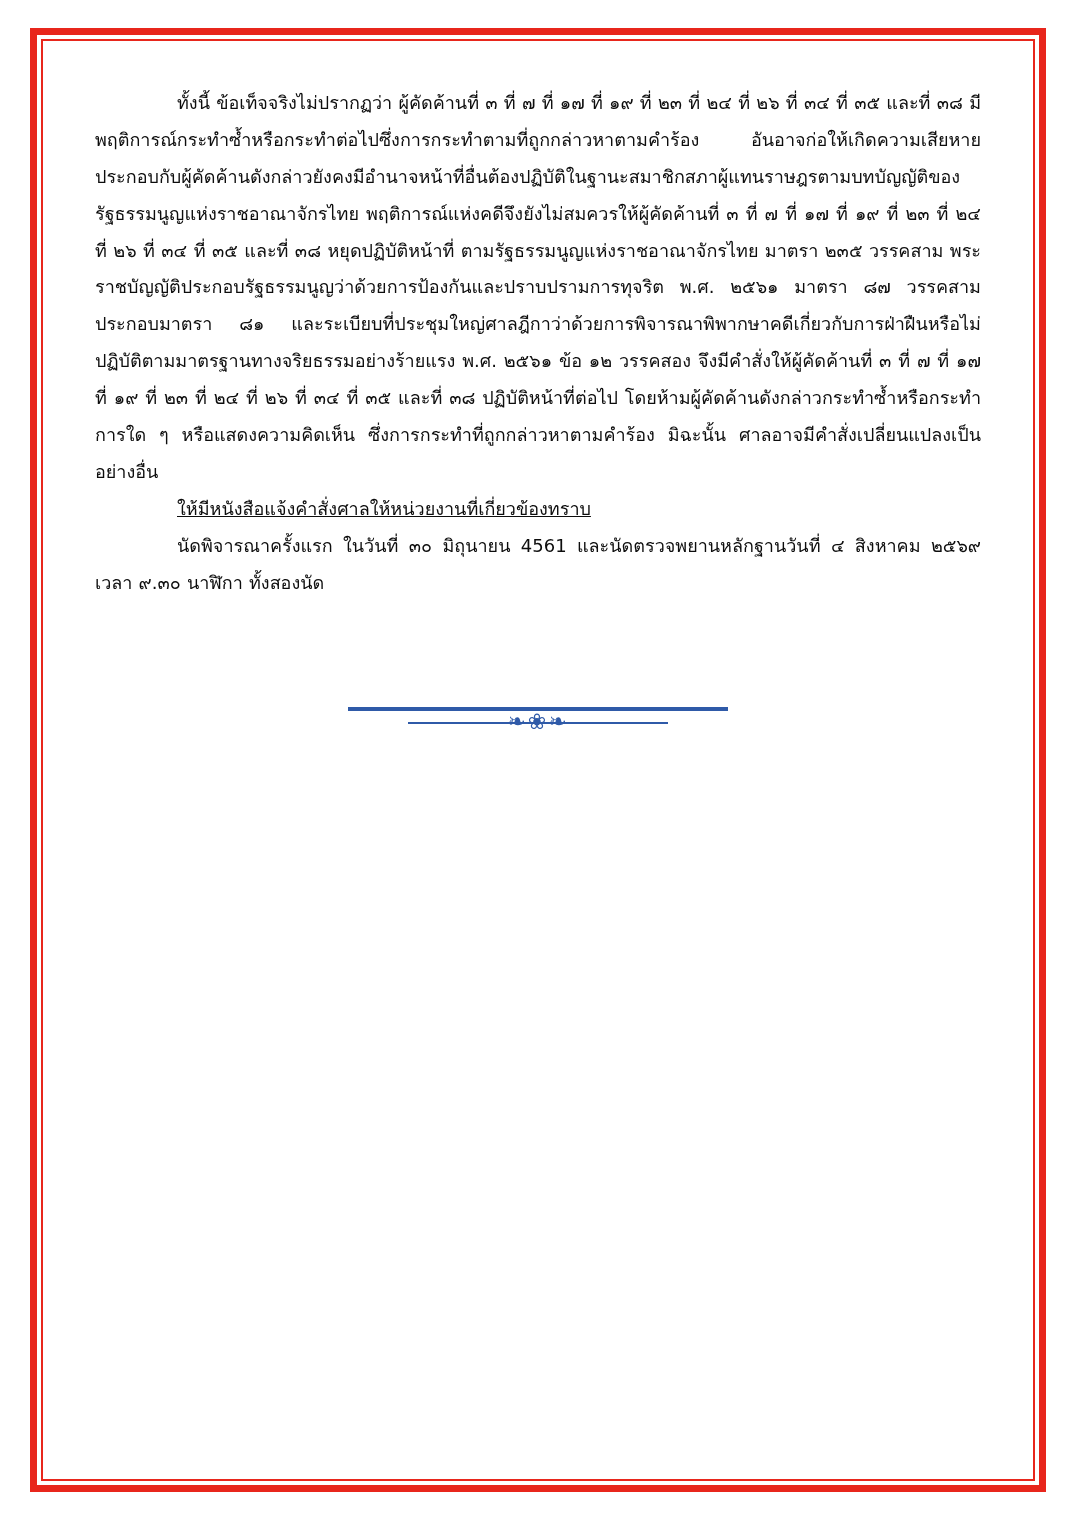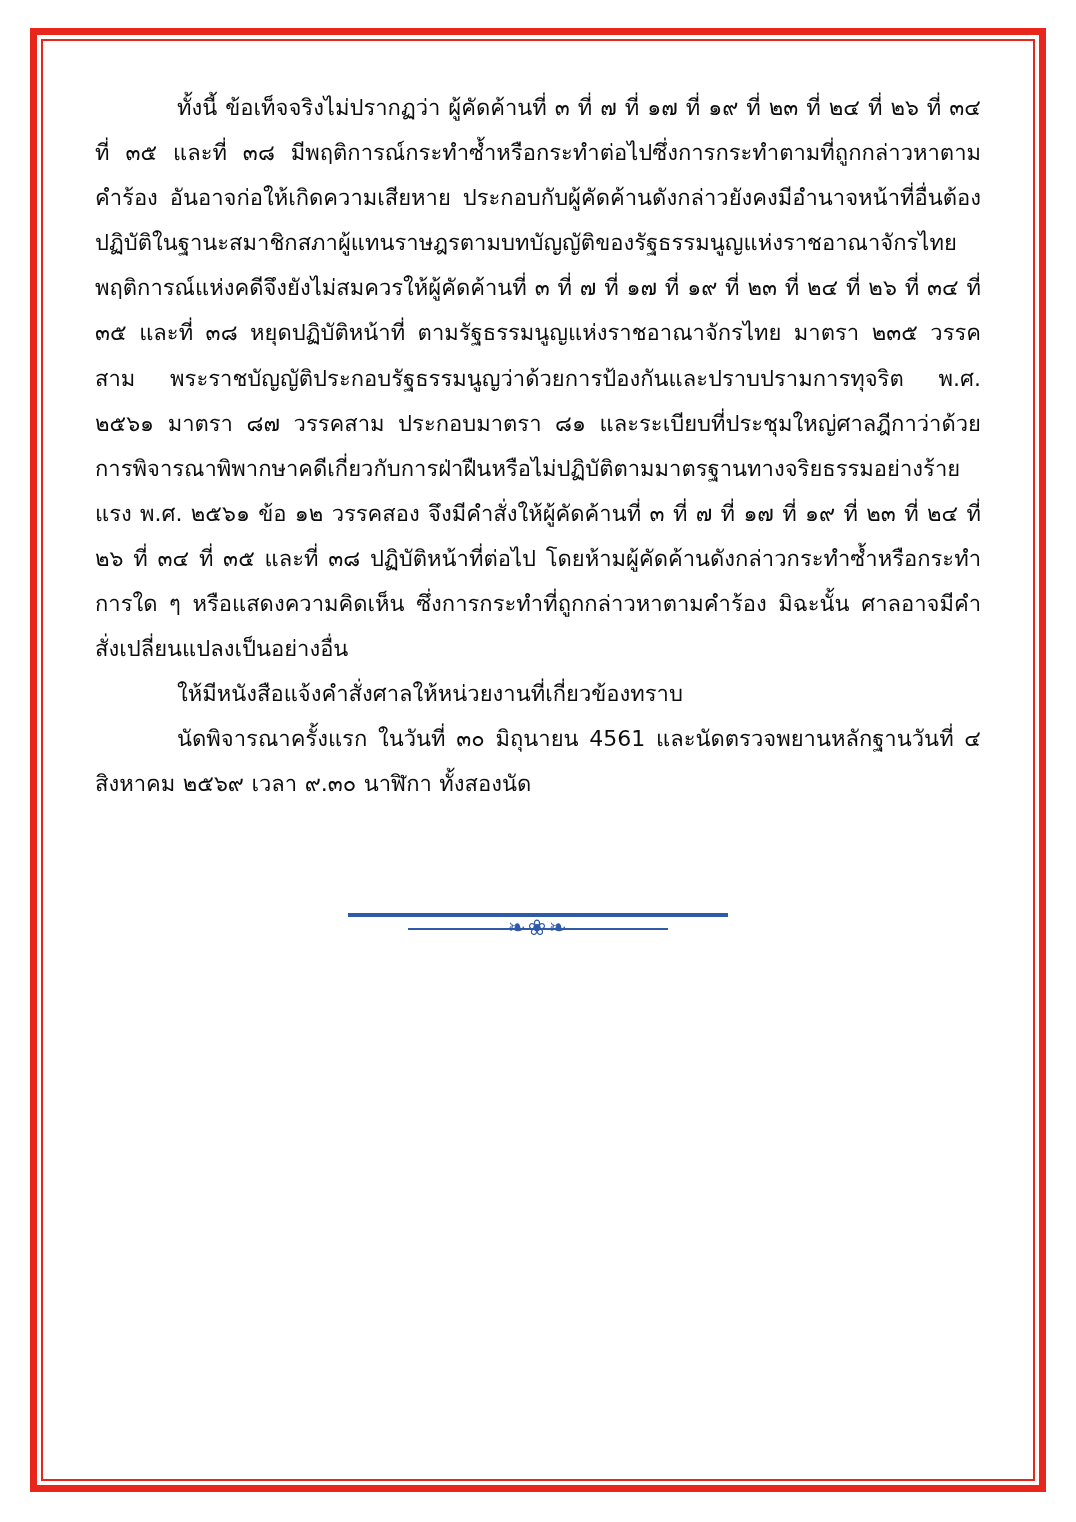--- a/index.html
+++ b/index.html
@@ -36,37 +36,38 @@
     width: 100%;
     height: 100%;
     border: 2px solid #e8261c;
     background: #ffffff;
     padding: 44px 52px 0 52px;
     overflow: hidden;
   }
 
   .doc-body {
     color: #0d0d0d;
-    font-size: 22px;
+    font-size: 18px;
     line-height: 2.05;
     text-align: justify;
     text-justify: inter-word;
     word-spacing: 0.5px;
   }
 
   .para {
     margin: 0 0 0 0;
     text-indent: 82px;
   }
   .para + .para {
     margin-top: 0;
   }
 
   .no-justify {
     text-align: left;
+    text-decoration: underline;
   }
 
   .divider-wrap {
     margin-top: 96px;
     display: flex;
     justify-content: center;
     align-items: center;
   }
   .divider {
     position: relative;

